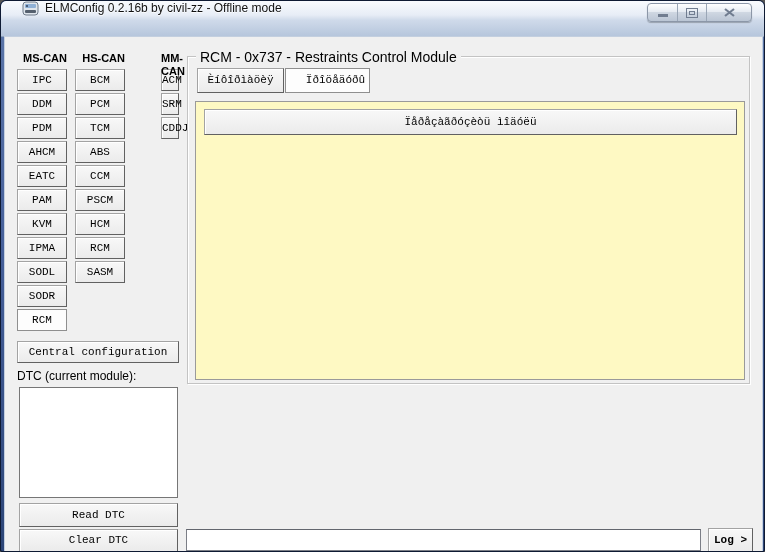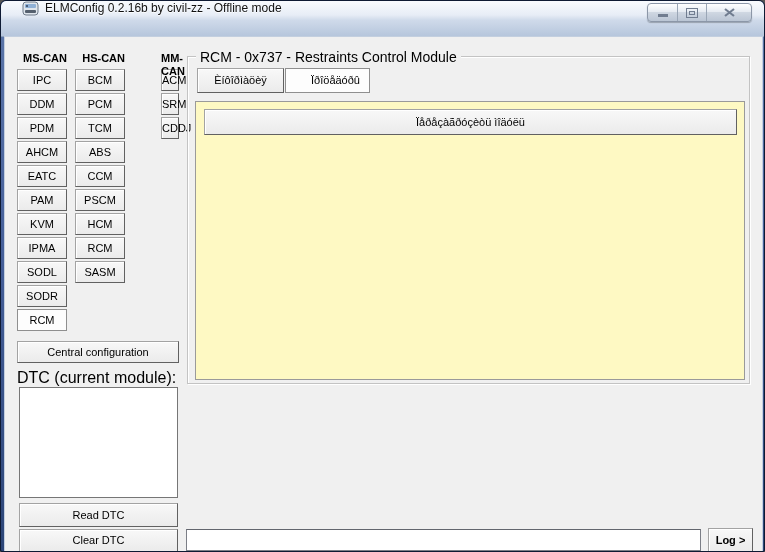--- a/index.html
+++ b/index.html
@@ -59,21 +59,21 @@
     width: 757px; height: 522px;
     background: #f0f0f0;
     box-shadow: 0 0 0 1px #c3cfdf;
     overflow: hidden;
     font-size: 11px;
   }
 
   
   .btn {
     position: absolute;
-    font-family: Liberation Sans, sans-serif;
+    font-family: Liberation Mono, monospace;
     font-size: 11px; color: #000;
     background: linear-gradient(180deg,#f8f8f8,#ebebeb);
     border: 1px solid;
     border-color: #a3a3a3 #616161 #616161 #a3a3a3;
     box-shadow: inset 1px 1px 0 #ffffff;
     text-align: center;
     line-height: 19px;
     cursor: default;
     padding: 0;
   }
@@ -83,21 +83,21 @@
     box-shadow: none;
   }
 
   .bus-col { position: absolute; top: 15px; }
   .bus-header {
     font-weight: bold; font-size: 11px; color:#000;
     text-align: right; height: 13px; line-height: 13px; margin-bottom: 4px;
   }
   .bus-col .btn { position: static; display: block; width: 100%; height: 22px; margin-bottom: 2px; }
 
-  .label { position: absolute; font-size: 16px; color: #000; white-space: nowrap; }
+  .label { position: absolute; font-size: 12px; color: #000; white-space: nowrap; }
 
   .groupbox {
     position: absolute;
     border: 1px solid #c3c3c3;
     box-shadow: inset 1px 1px 0 #ffffff, 1px 1px 0 #ffffff;
   }
   .groupbox > .gb-title {
     position: absolute; top: -8px; left: 8px;
     background: #f0f0f0; padding: 0 4px;
     font-size: 14px; color:#000; white-space: nowrap;

